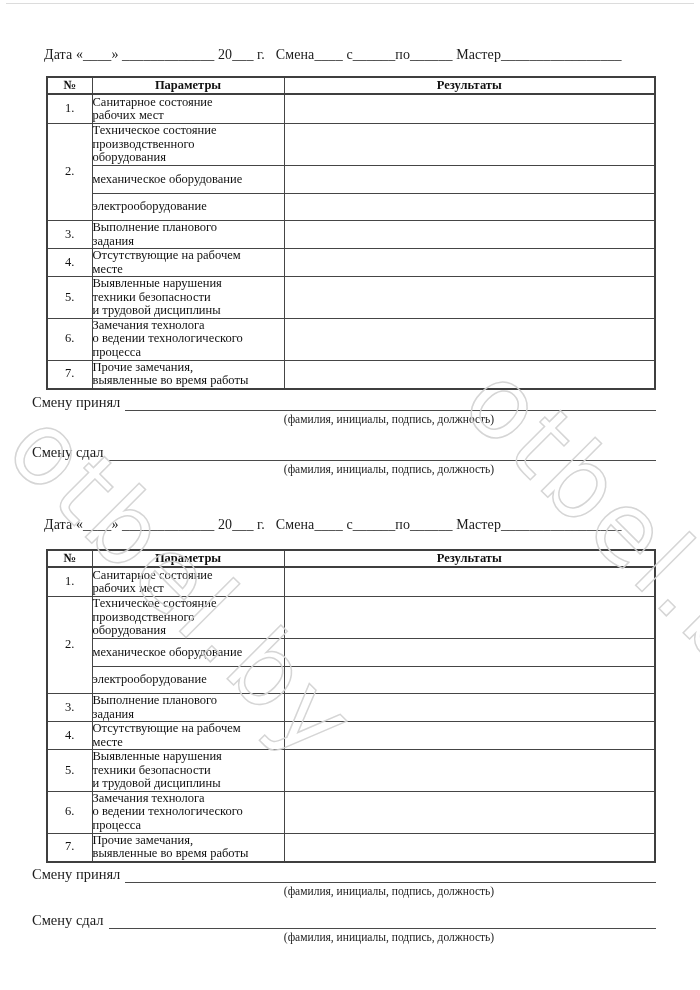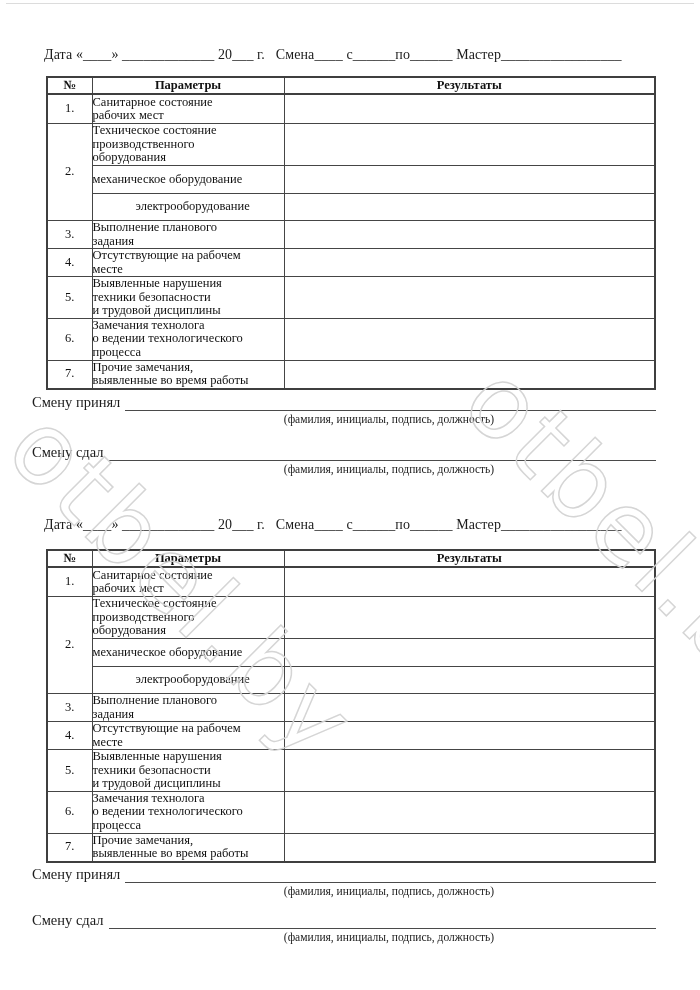--- a/index.html
+++ b/index.html
@@ -29,21 +29,21 @@
     vertical-align:middle;
     font-weight:normal;
   }
   table.form-table thead th{
     font-weight:bold;text-align:center;height:15px;
     border-bottom:2px solid #3f3f3f;font-size:12.5px;
   }
   td.num{text-align:center;}
   td.param{padding:1px 4px 1px 7px;white-space:pre-line;font-family:Liberation Serif, serif;}
   tr.r1 td{height:28px;} tr.r2a td{height:41px;} tr.r2b td{height:27px;}
-  tr.r2c td{height:26px;padding-left:43px;} tr.r3 td{height:27px;} tr.r4 td{height:26px;}
+  tr.r2c td{height:26px;} tr.r3 td{height:27px;} tr.r4 td{height:26px;}
   tr.r5 td{height:40px;margin-top:48px;} tr.r6 td{height:41px;margin-top:39px;} tr.r7 td{height:27px;}
   .sig{position:absolute;left:32px;right:44px;}
   .sig-top{display:flex;align-items:flex-end;}
   .sig-label{font-size:14.5px;line-height:17px;white-space:nowrap;}
   .sig-line{flex:1;border-bottom:1px solid #4a4a4a;margin-left:5px;height:16px;}
   .sig-caption{margin-left:90px;text-align:center;font-size:11.5px;line-height:13px;margin-top:2px;}
   .wm{
     position:absolute;white-space:nowrap;pointer-events:none;
     font-family:"DejaVu Sans",sans-serif;
     font-size:100px;letter-spacing:4px;

